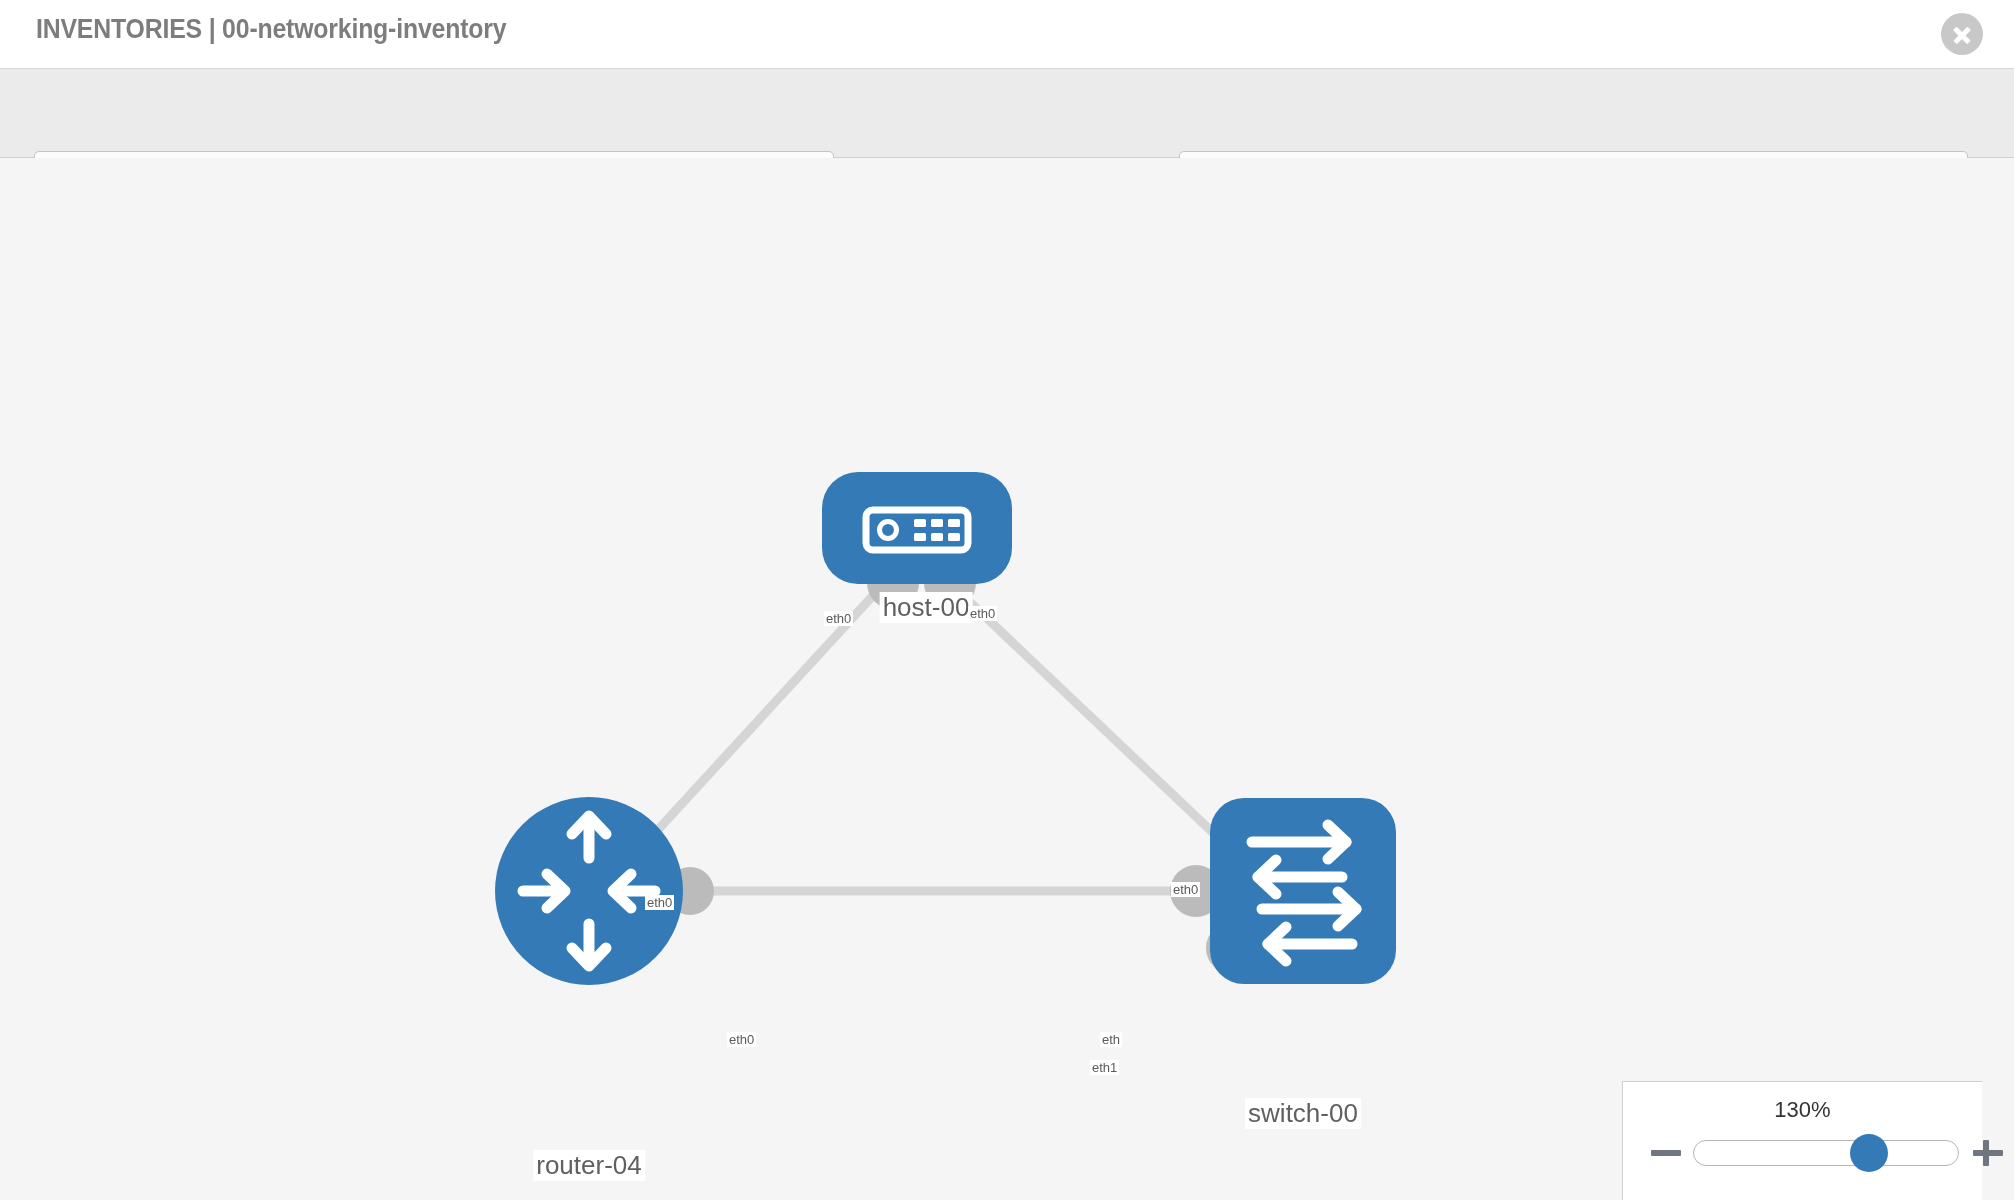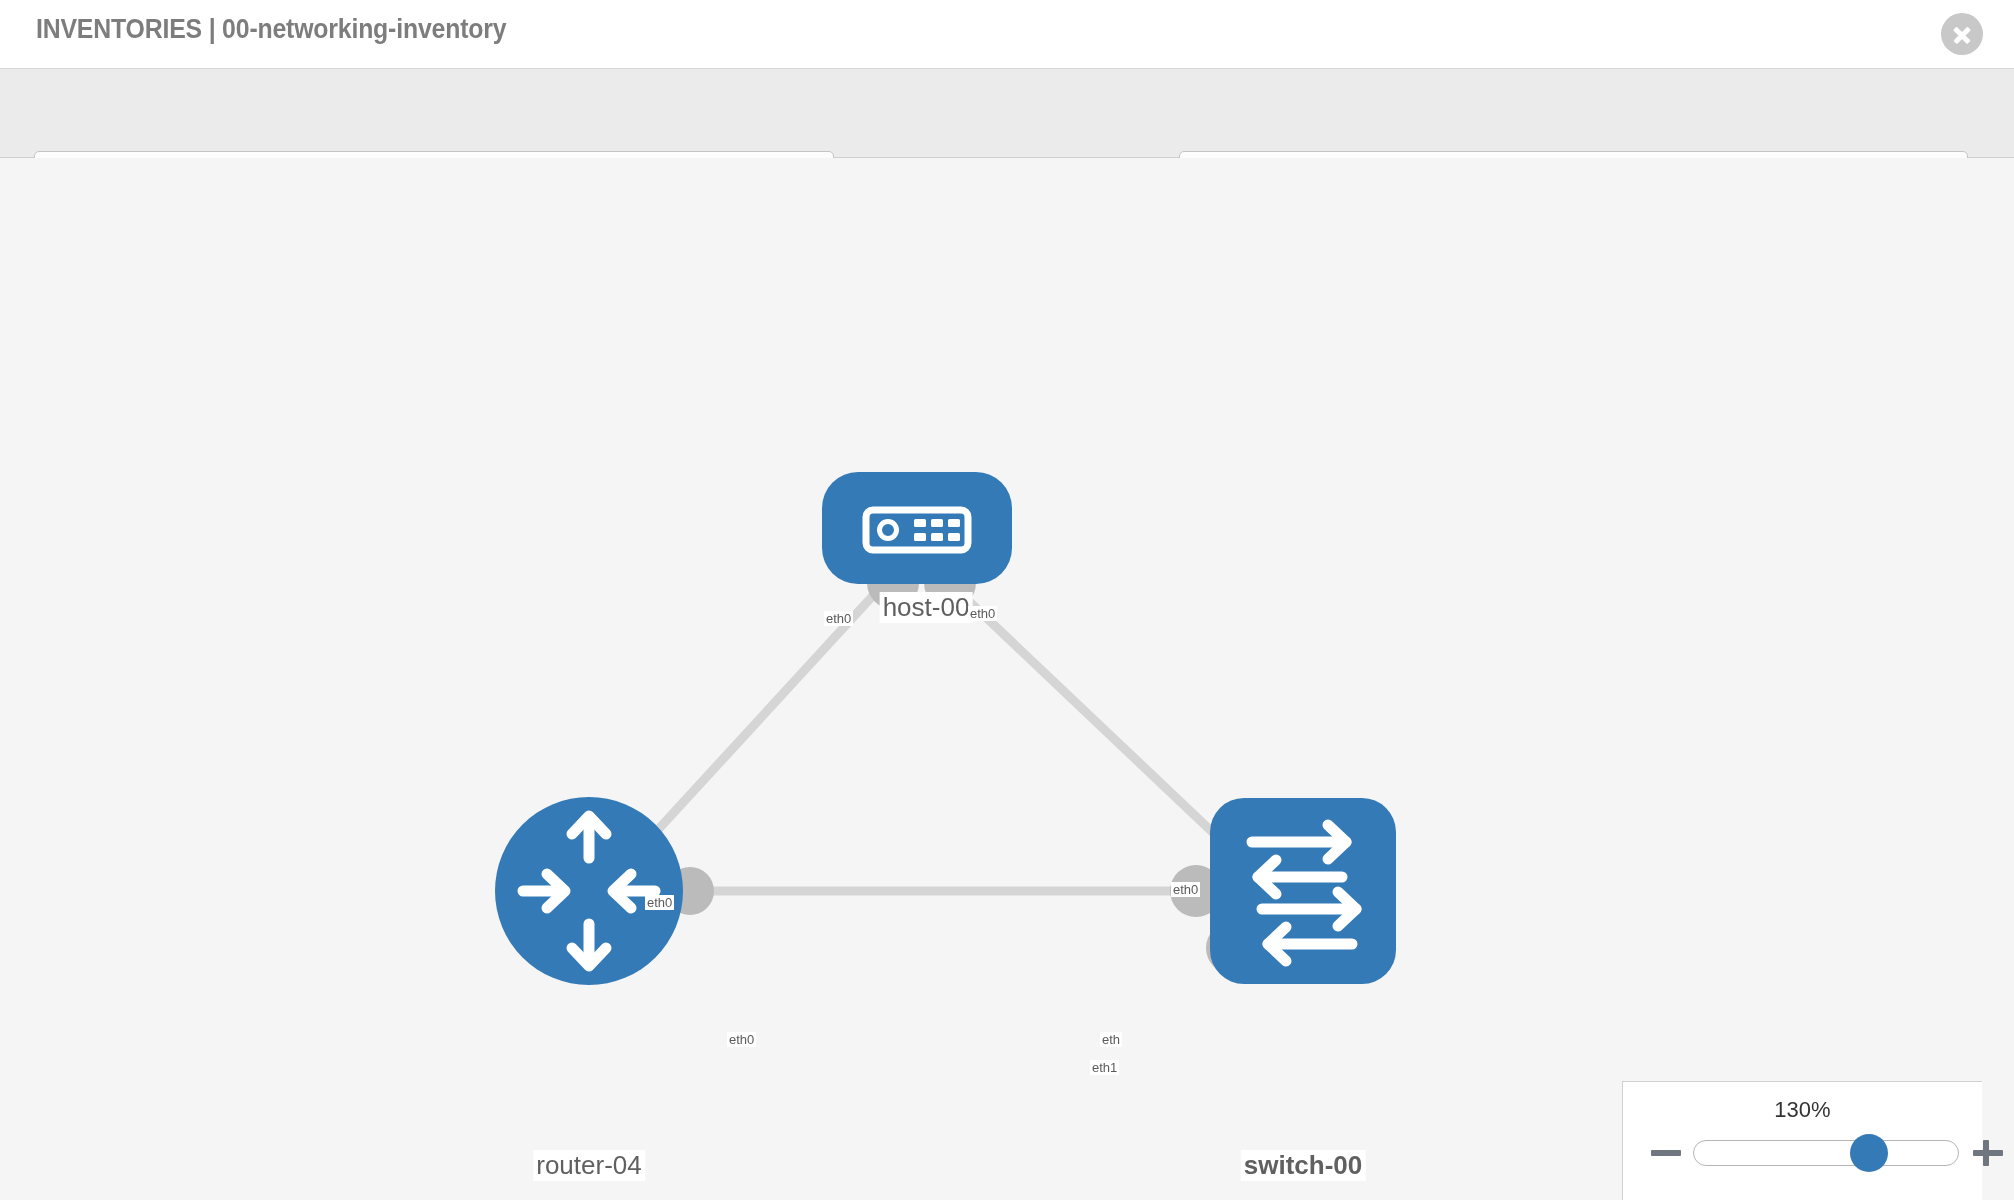--- a/index.html
+++ b/index.html
@@ -276,21 +276,21 @@
           <path d="M1338 734 L1356 751 L1338 768"></path>
           <path d="M1352 786 L1268 786"></path>
           <path d="M1286 769 L1268 786 L1286 803"></path>
         </g>
       </g>
 
     </svg>
 
     <div class="node-label" style="left:917px; top:434px;margin-left:9px;">host-00</div>
     <div class="node-label" style="left:589px; top:992px;">router-04</div>
-    <div class="node-label" style="left:1303px; top:992px;font-weight:bold;">switch-00</div>
+    <div class="node-label" style="left:1303px; top:940px;">switch-00</div>
 
     <div class="iface-label" style="left:824px; top:453px;">eth0</div>
     <div class="iface-label" style="left:968px; top:448px;">eth0</div>
     <div class="iface-label" style="left:645px; top:737px;">eth0</div>
     <div class="iface-label" style="left:1171px; top:724px;">eth0</div>
     <div class="iface-label" style="left:727px; top:874px;">eth0</div>
     <div class="iface-label" style="left:1100px; top:874px;">eth</div>
     <div class="iface-label" style="left:1090px; top:874px;margin-top:28px;">eth1</div>
 
   </div>

